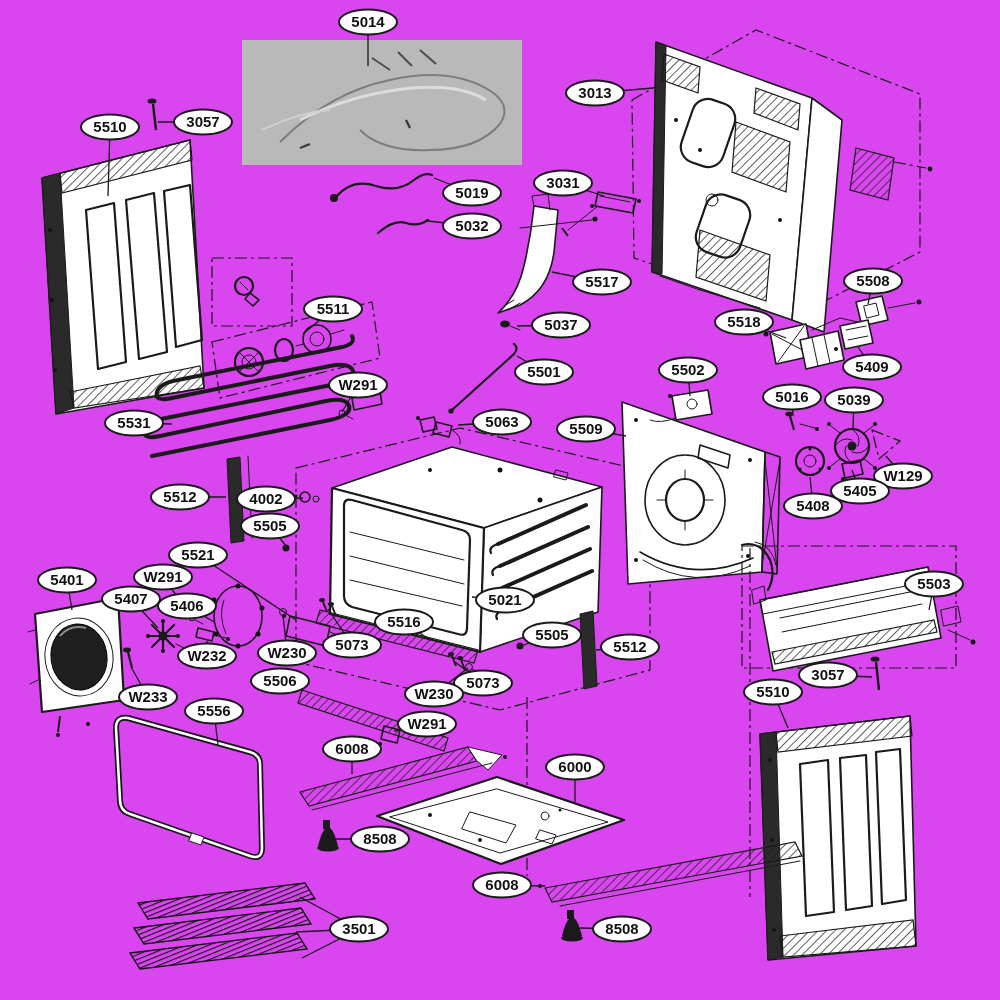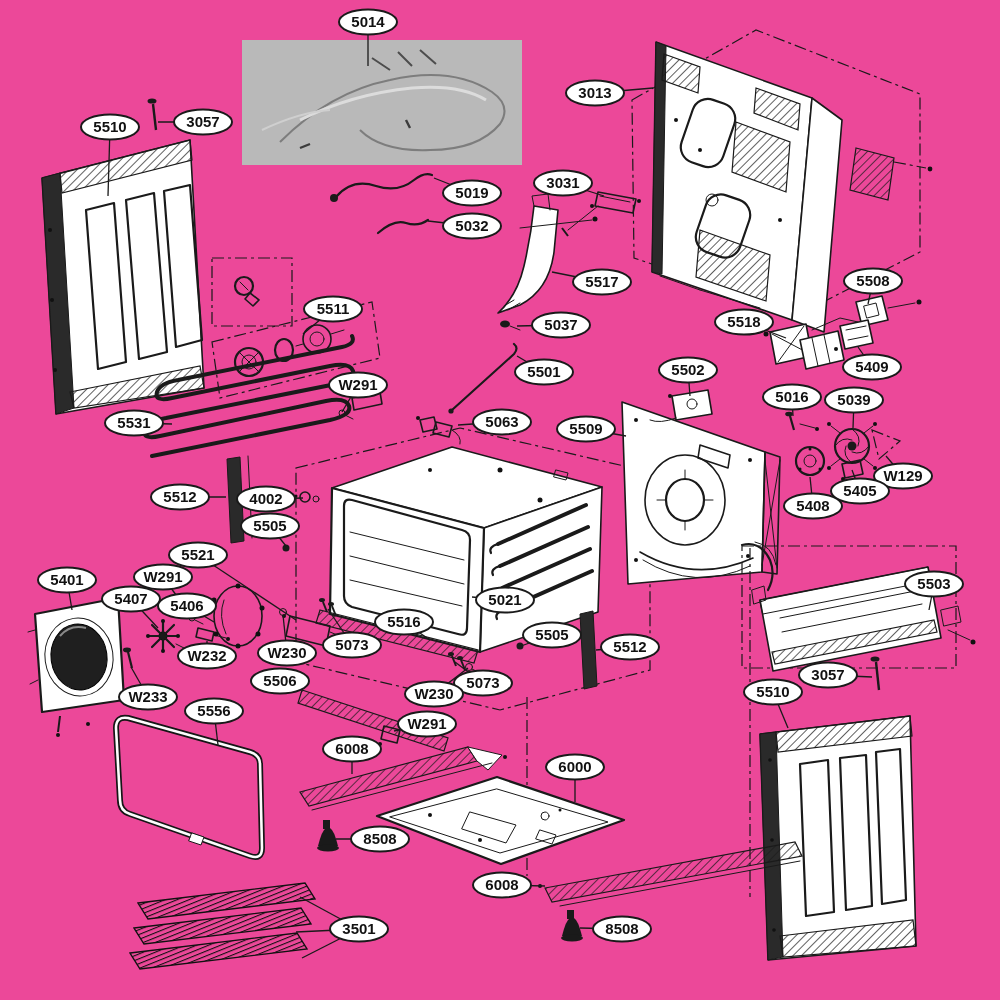--- a/index.html
+++ b/index.html
@@ -1,16 +1,16 @@
 <!DOCTYPE html>
 <html><head>
 <meta charset="utf-8">
 <style>
   html,body{margin:0;padding:0;background:#fff;}
-  #stage{position:relative;width:1000px;height:1000px;background:#ec4899;overflow:hidden;
+  #stage{position:relative;width:1000px;height:1000px;background:#d946ef;overflow:hidden;
          font-family:"Liberation Sans",sans-serif;}
   svg{display:block;}
   .ln{stroke:#1a1a1a;fill:none;stroke-width:1.6;stroke-linejoin:round;stroke-linecap:round;}
   .fw{fill:#ffffff;}
   .fd{fill:#2a2a2a;stroke:#1a1a1a;stroke-width:1;}
   .thin{stroke-width:1;}
   .mid{stroke-width:2.2;}
   .tube{stroke-width:4;}
   .dashdot{stroke:#1a1a1a;fill:none;stroke-width:1.2;stroke-dasharray:12 4 3 4;}
   .hatchf{fill:url(#hatch);stroke:#1a1a1a;stroke-width:1.2;}

